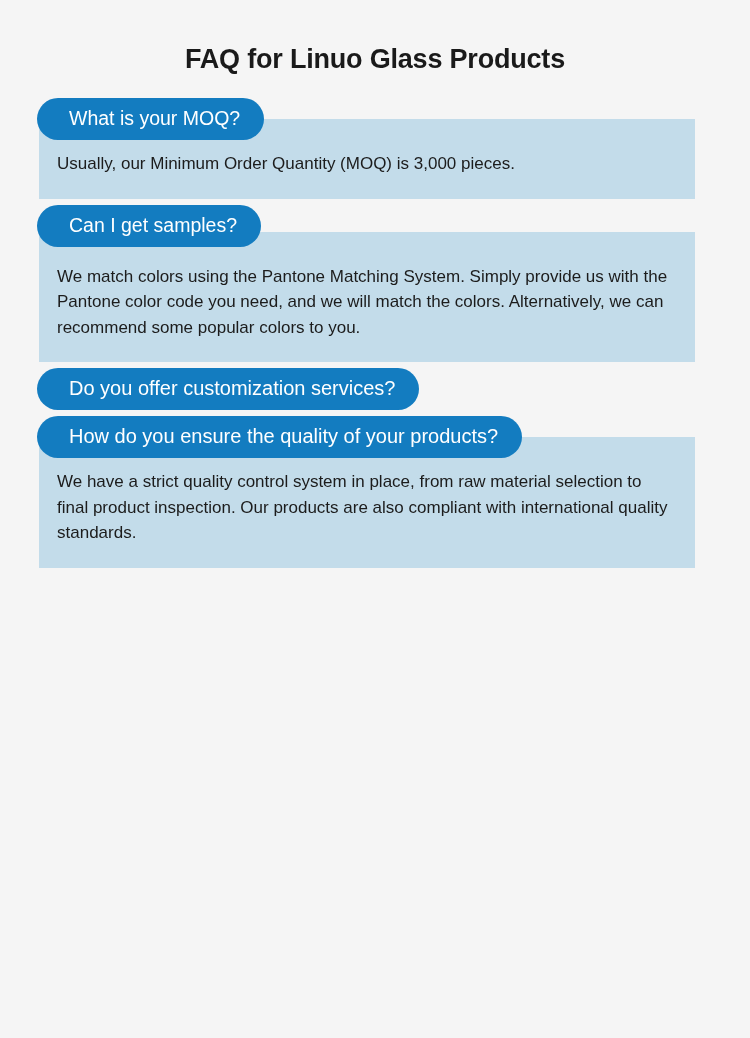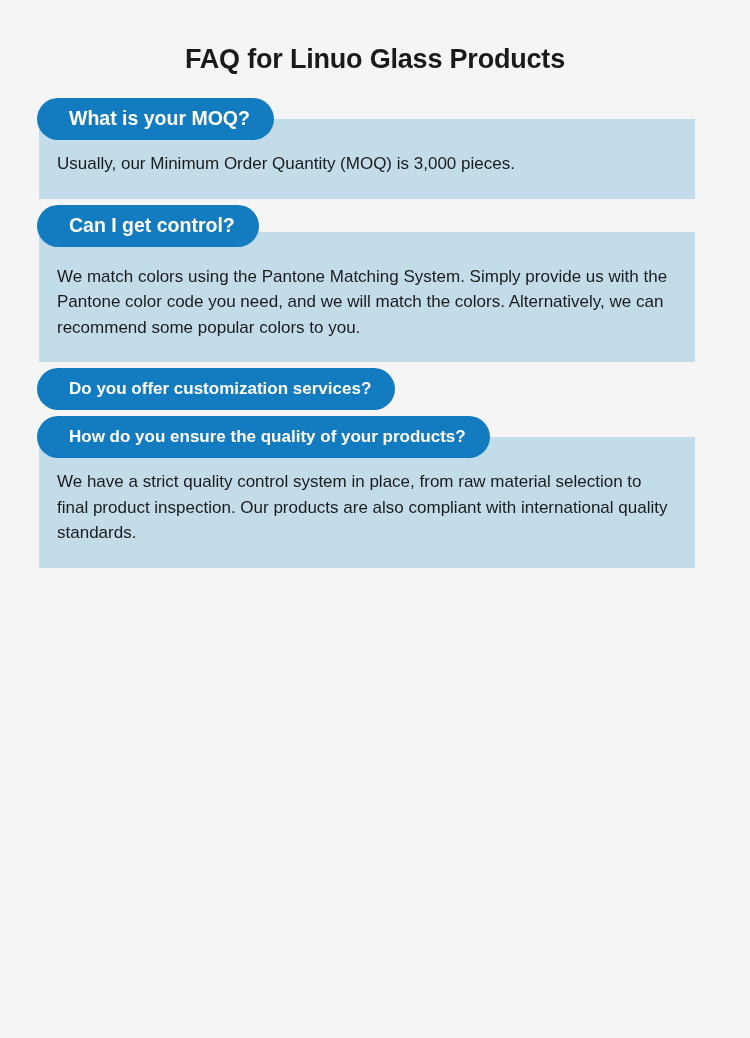--- a/index.html
+++ b/index.html
@@ -38,30 +38,30 @@
     position: relative;
     margin-bottom: 6px;
   }
   .faq-question {
     position: relative;
     z-index: 2;
     display: inline-block;
     margin-left: 37px;
     background: #137cc0;
     color: #ffffff;
-    font-weight: bold;
+    font-weight: normal;
     border-radius: 21px;
     padding: 10px 24px 11px 32px;
     line-height: 21px;
     white-space: nowrap;
     box-sizing: border-box;
   }
   .q-size-xl { font-size: 19.5px; }
   .q-size-lg { font-size: 18.5px; }
-  .q-size-md { font-size: 17px; }
+  .q-size-md { font-size: 20px; }
   .q-size-sm { font-size: 15.5px; }
   .faq-answer {
     position: relative;
     z-index: 1;
     margin-top: -21px;
     margin-left: 39px;
     margin-right: 55px;
     background: #c3dcea;
     color: #1c1c1c;
     font-size: 17px;
@@ -83,21 +83,21 @@
   <div class="faq-list">
 
     <div class="faq-item">
       <div class="faq-question q-size-xl">What is your MOQ?</div>
       <div class="faq-answer">
         <p>Usually, our Minimum Order Quantity (MOQ) is 3,000 pieces.</p>
       </div>
     </div>
 
     <div class="faq-item">
-      <div class="faq-question q-size-xl">Can I get control?</div>
+      <div class="faq-question q-size-xl">Can I get samples?</div>
     </div>
 
     <div class="faq-item">
       <div class="faq-answer">
         <p>We match colors using the Pantone Matching System. Simply provide us with the Pantone color code you need, and we will match the colors. Alternatively, we can recommend some popular colors to you.</p>
       </div>
     </div>
 
     <div class="faq-item">
       <div class="faq-question q-size-md">Do you offer customization services?</div>

